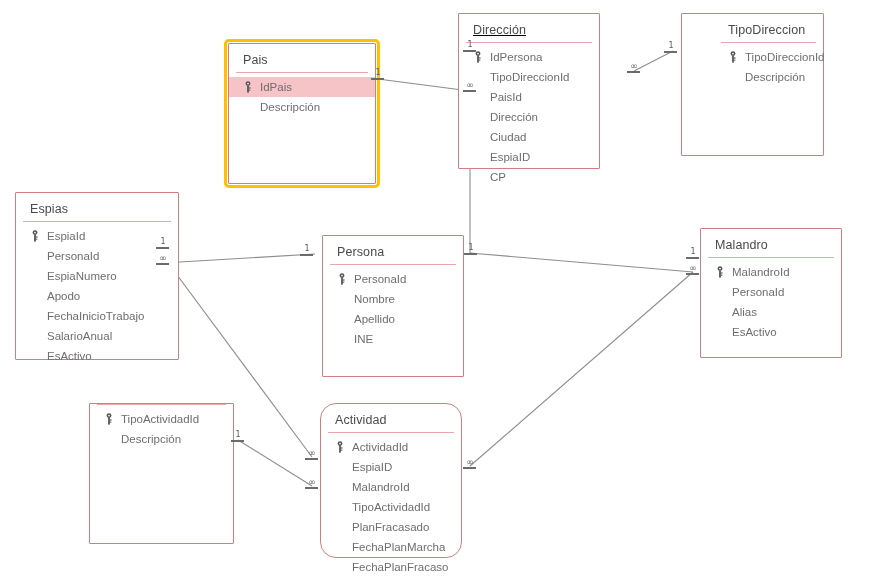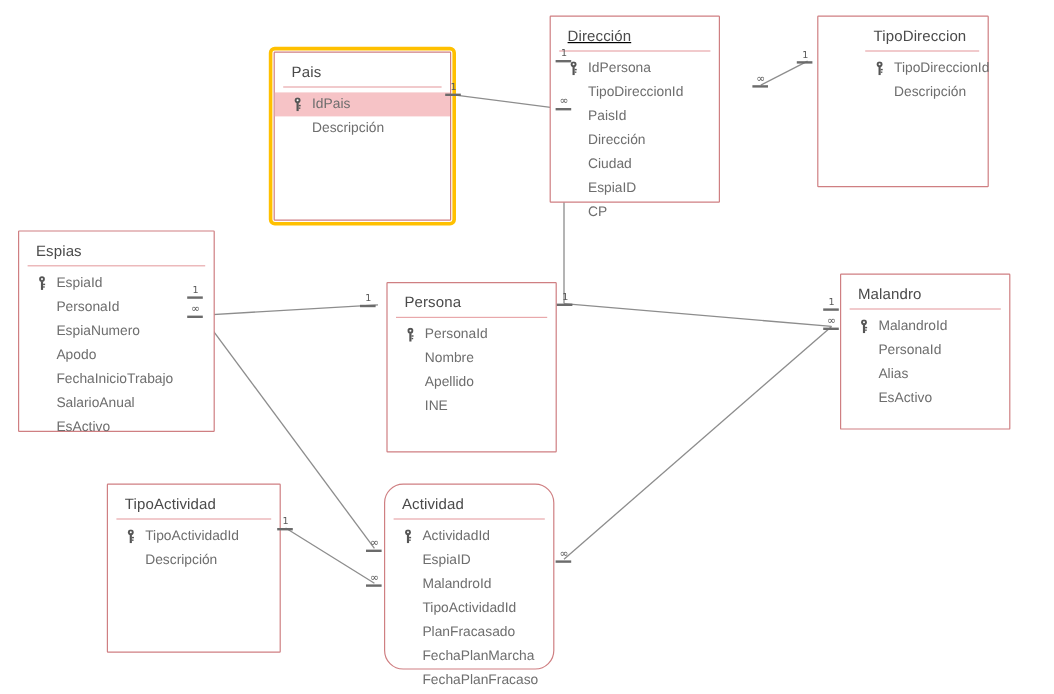--- a/index.html
+++ b/index.html
@@ -228,21 +228,20 @@
               <rect x="3.1" y="4.6" width="1.8" height="7.0" fill="#555555"></rect>
               <rect x="4.9" y="6.4" width="1.7" height="1.2" fill="#555555"></rect>
               <rect x="4.9" y="8.6" width="1.4" height="1.1" fill="#555555"></rect>
             </svg><span class="fname">MalandroId</span></li>
           <li class="field"><span class="fname">PersonaId</span></li>
           <li class="field"><span class="fname">Alias</span></li>
           <li class="field"><span class="fname">EsActivo</span></li>
         </ul>
       </div>
       <div class="entity" style="left: 89px; top: 403px; width: 145px; height: 141px;">
-        <div class="entity-title">TipoActividad</div>
         <div class="title-rule"></div>
         <ul class="field-list">
           <li class="field"><svg class="keyicon" viewBox="0 0 8 12" xmlns="http://www.w3.org/2000/svg">
               <circle cx="4" cy="2.6" r="2.4" fill="#555555"></circle>
               <circle cx="4" cy="2.6" r="0.85" fill="#ffffff"></circle>
               <rect x="3.1" y="4.6" width="1.8" height="7.0" fill="#555555"></rect>
               <rect x="4.9" y="6.4" width="1.7" height="1.2" fill="#555555"></rect>
               <rect x="4.9" y="8.6" width="1.4" height="1.1" fill="#555555"></rect>
             </svg><span class="fname">TipoActividadId</span></li>
           <li class="field"><span class="fname">Descripción</span></li>

